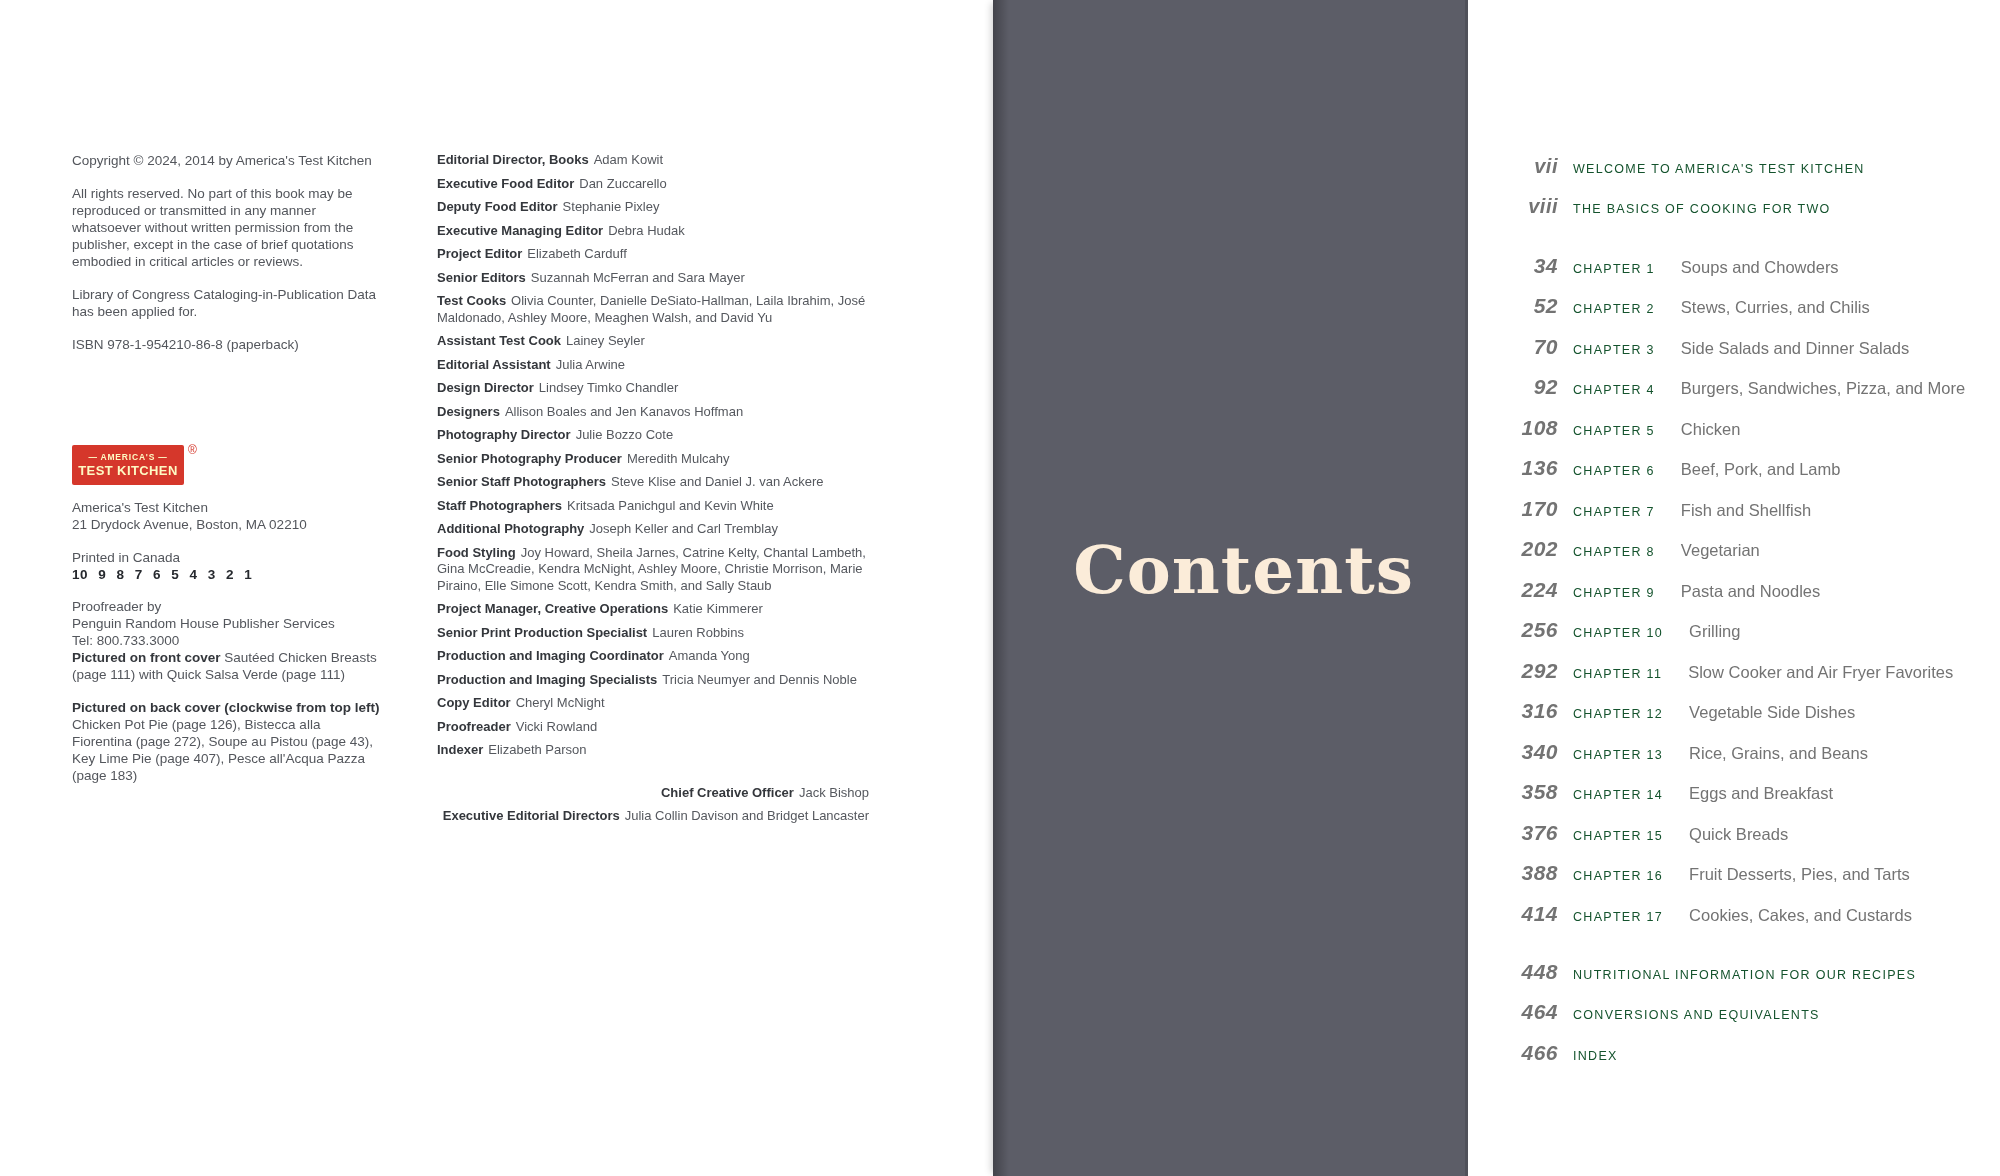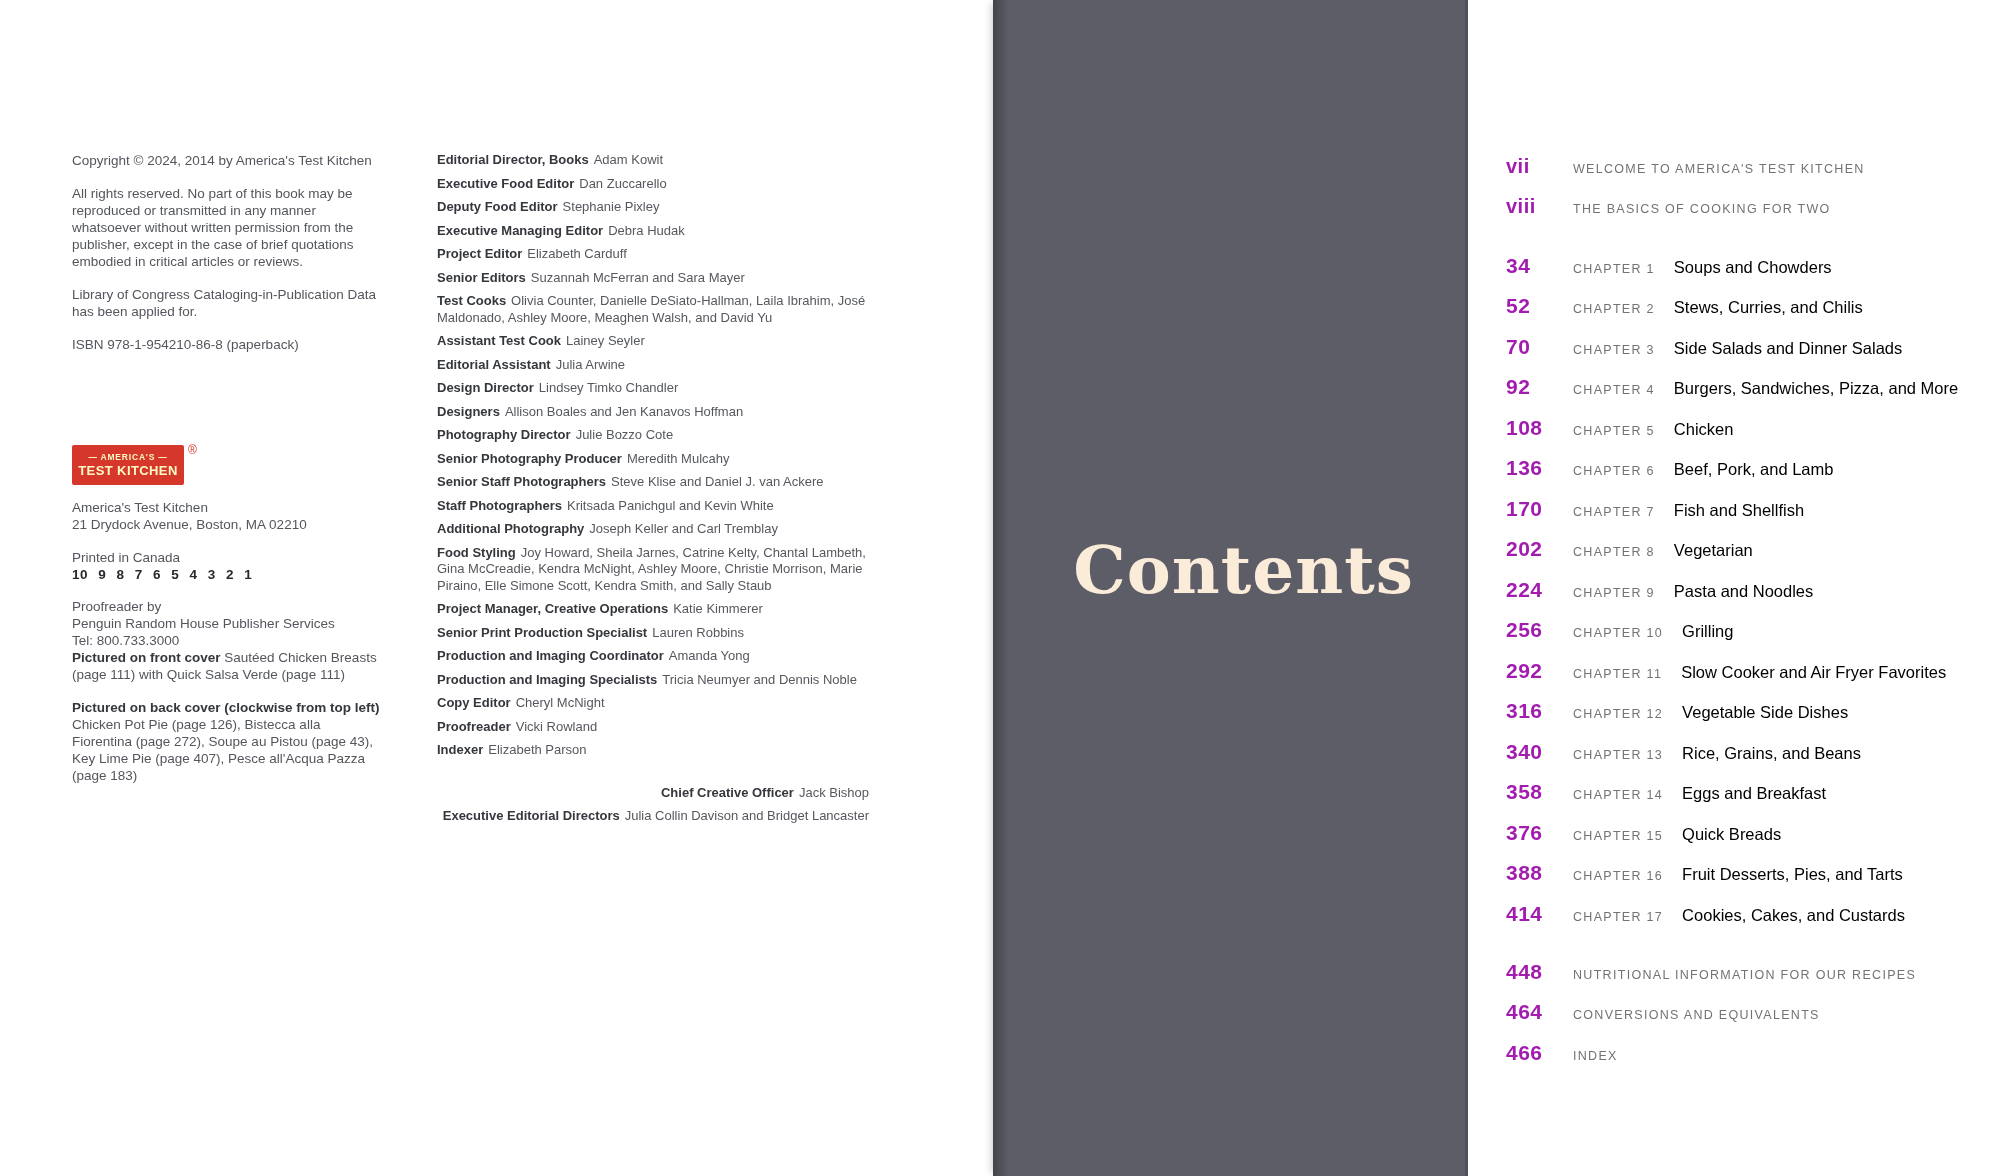--- a/index.html
+++ b/index.html
@@ -64,29 +64,29 @@
     text-align: center; padding-left: 26px;
     font-family: "DejaVu Serif", "Liberation Serif", serif;
     font-weight: bold; font-size: 66px; letter-spacing: 1px;
     color: #fbecd9;
   }
 
   
   .toc { position: absolute; left: 1506px; top: 155px; width: 480px; }
   .toc-row { display: flex; align-items: baseline; margin-bottom: 13.5px; line-height: 23px; }
   .toc-num {
-    width: 52px; flex: 0 0 52px; 
-    font-weight: bold; font-size: 21px; color: #a21caf; letter-spacing: 0.5px;
+    width: 52px; flex: 0 0 52px; text-align: right;
+    font-weight: bold; font-size: 21px; color: #737373; letter-spacing: 0.5px; font-style: italic;
   }
   .toc-row.front .toc-num { font-size: 20px; }
   .toc-label {
     margin-left: 15px; font-size: 12.5px; letter-spacing: 1.3px;
-    color: #737373; text-transform: uppercase;
-  }
-  .toc-title { margin-left: 19px; font-size: 16.5px; color: #000000; }
+    color: #14532d; text-transform: uppercase;
+  }
+  .toc-title { margin-left: 26px; font-size: 16.5px; color: #737373; }
   .toc-chapters { margin-top: 33px; }
   .toc-end { margin-top: 31px; }
 </style>
 </head>
 <body>
 
 <div class="spread">
 
   <div class="copyright-col">
     <p>Copyright © 2024, 2014 by America's Test Kitchen</p>

